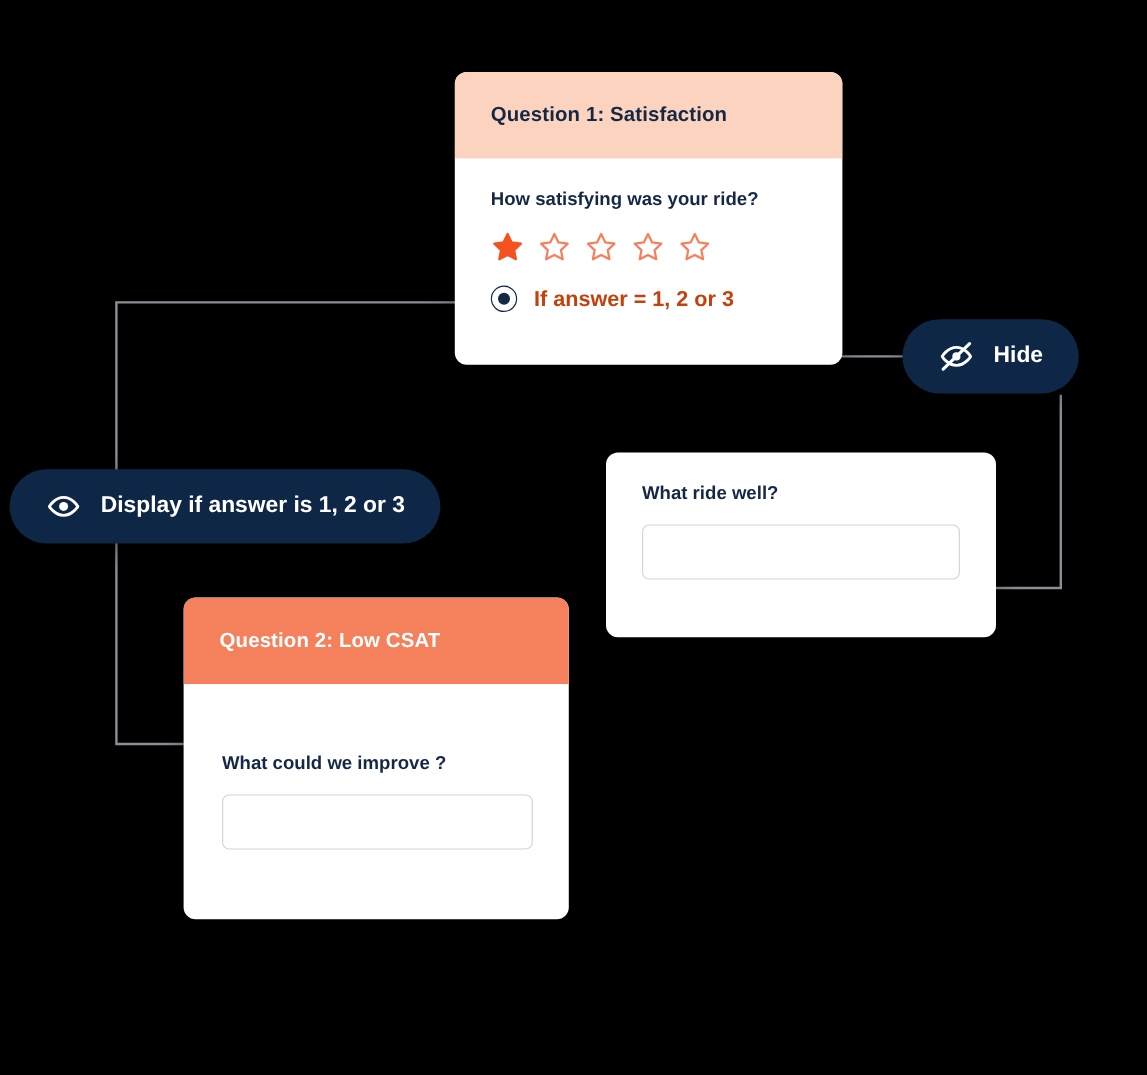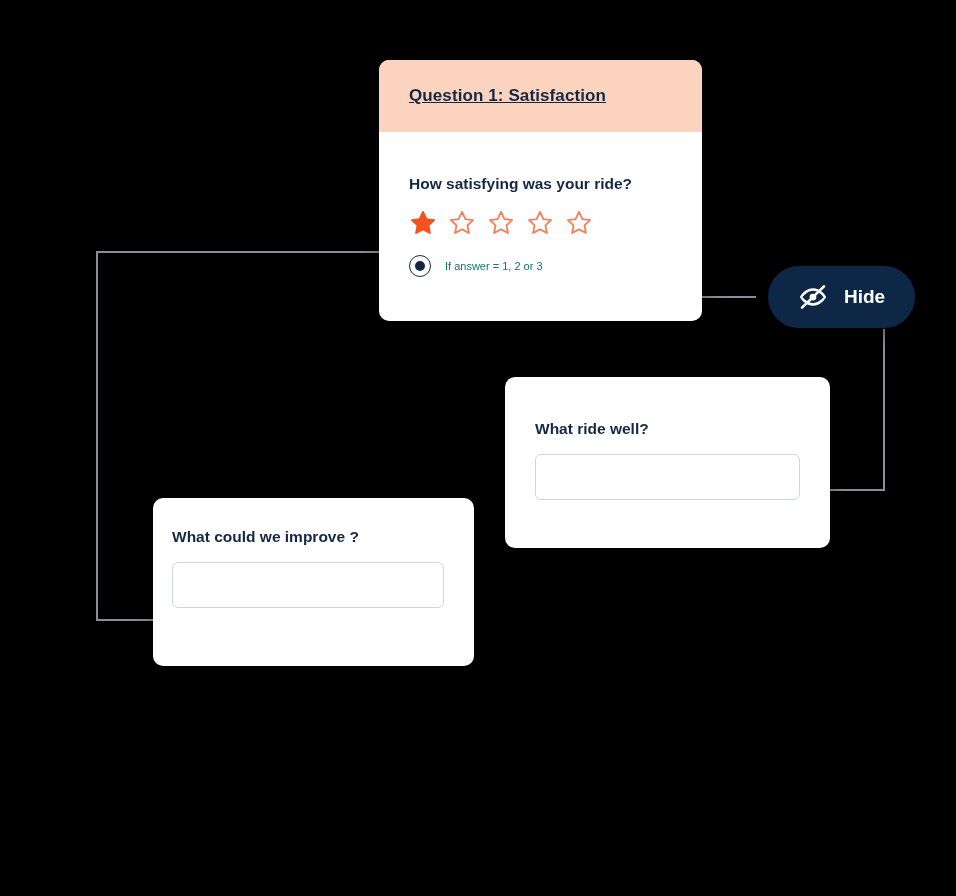--- a/index.html
+++ b/index.html
@@ -34,24 +34,24 @@
     box-shadow: 0 6px 22px rgba(0,0,0,0.35);
     overflow: hidden;
   }
   .card-header {
     padding: 26px 30px;
     font-size: 17px;
     font-weight: bold;
     color: #142846;
     letter-spacing: 0.1px;
   }
-  .hdr-peach { background: #fbd3bf; text-decoration: underline; }
+  .hdr-peach { background: #fbd3bf; }
   .hdr-orange { background: #f4805c; color: #ffffff; }
   .card-body {
-    padding: 43px 30px 30px 30px;
+    padding: 26px 30px 30px 30px;
   }
   .q-text {
     font-size: 15.5px;
     font-weight: bold;
     color: #142846;
     margin: 0 0 16px 0;
   }
 
   
   .stars {
@@ -90,22 +90,23 @@
     position: absolute;
     left: 50%;
     top: 50%;
     width: 10px;
     height: 10px;
     margin: -5px 0 0 -5px;
     border-radius: 50%;
     background: #142846;
   }
   .radio-label {
-    font-size: 11px;
-    color: #0f766e;
+    font-size: 18px;
+    color: #c2410c;
+    font-weight: bold;
   }
 
   
   .text-input {
     display: block;
     width: 100%;
     height: 46px;
     box-sizing: border-box;
     border: 1px solid #cfd6df;
     border-radius: 6px;
@@ -197,29 +198,37 @@
   </div>
 
   <div class="card" style="left:505px; top:377px; width:325px;">
     <div class="card-body" style="padding-bottom:48px;">
       <p class="q-text">What ride well?</p>
       <input class="text-input" type="text" placeholder="" style="">
     </div>
   </div>
 
   <div class="card" style="left:153px; top:498px; width:321px;">
-    <div class="card-body" style="padding:30px 30px 58px 19px;">
+    <div class="card-header hdr-orange">Question 2: Low CSAT</div>
+    <div class="card-body" style="padding:30px 30px 58px 32px;margin-top:28px;">
       <p class="q-text">What could we improve ?</p>
       <input class="text-input" type="text" placeholder="" style="">
     </div>
   </div>
 
-  <div class="pill" style="left:768px; top:266px;align-items:center;">
+  <div class="pill" style="left:752px; top:266px;align-items:center;">
     <svg class="pill-icon" viewBox="0 0 24 24">
       <path d="M2.5 12s3.6-6 9.5-6 9.5 6 9.5 6-3.6 6-9.5 6S2.5 12 2.5 12z" fill="none" stroke="#ffffff" stroke-width="1.9" stroke-linejoin="round"></path>
       <circle cx="12" cy="12" r="2.7" fill="#ffffff"></circle>
       <path d="M3.2 20.5L20.8 3.5" stroke="#ffffff" stroke-width="2.1" stroke-linecap="round"></path>
     </svg>
     <span class="pill-label">Hide</span>
   </div>
 
+  <div class="pill" style="left:8px; top:391px;">
+    <svg class="pill-icon" viewBox="0 0 24 24">
+      <path d="M2.5 12s3.6-6 9.5-6 9.5 6 9.5 6-3.6 6-9.5 6S2.5 12 2.5 12z" fill="none" stroke="#ffffff" stroke-width="1.9" stroke-linejoin="round"></path>
+      <circle cx="12" cy="12" r="3" fill="#ffffff"></circle>
+    </svg>
+    <span class="pill-label">Display if answer is 1, 2 or 3</span>
+  </div>
 
 </div>
 
 </body></html>

